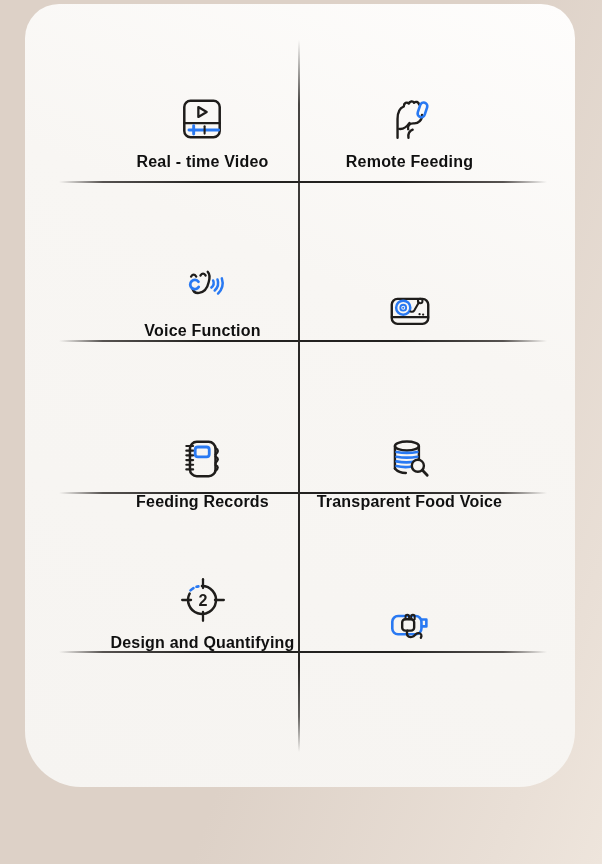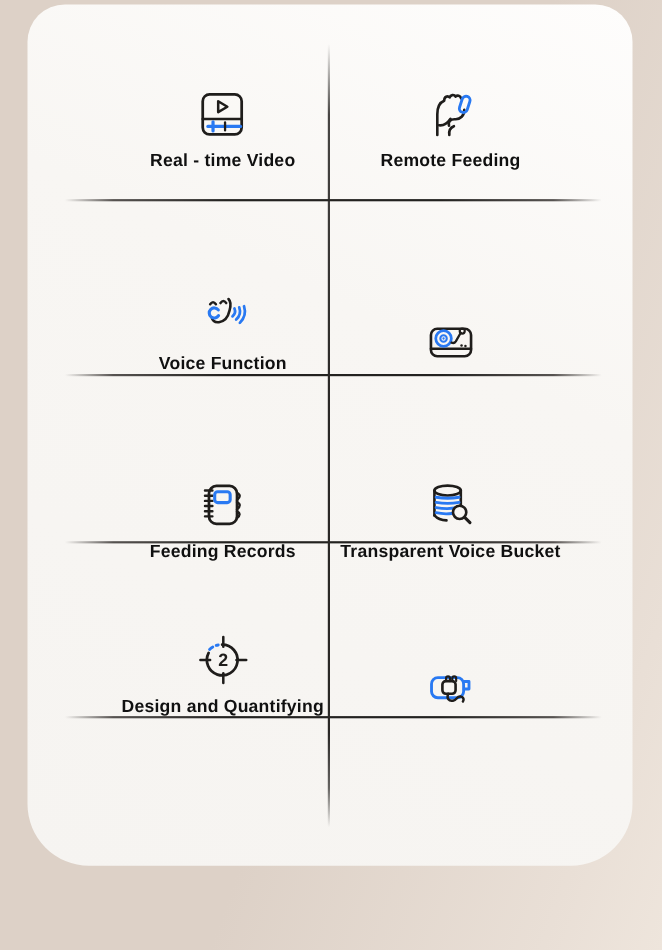--- a/index.html
+++ b/index.html
@@ -18,21 +18,21 @@
     background:linear-gradient(205deg, #fefdfc 0%, var(--card-bg,#f8f6f3) 38%, #f6f4f1 100%);
   }
   .grid{position:absolute; inset:0; display:flex; flex-direction:column;}
   .row{display:flex; width:100%;}
   .row.r1{height:178px;} .row.r2{height:181px;} .row.r3{height:152px;} .row.r4{height:159px;}
   .row.r-empty{flex:1;}
   .cell{
     width:50%; display:flex; flex-direction:column; align-items:center;
     justify-content:flex-end; gap:9px;
   }
-  .r1 .cell{padding-bottom:26px;} .r2 .cell{padding-bottom:23px;}
+  .r1 .cell{padding-bottom:11px;} .r2 .cell{padding-bottom:23px;}
   .r3 .cell{padding-bottom:4px;} .r4 .cell{padding-bottom:22px;}
   .cell.left  .inner{transform:translateX(40px);}
   .cell.right .inner{transform:translateX(-28px);}
   .inner{display:flex; flex-direction:column; align-items:center; gap:9px;}
   .icon-box{width:50px; height:50px; display:flex; align-items:center; justify-content:center;}
   .icon-box svg{width:50px; height:50px; display:block;}
   .label{
     font-size:16px; font-weight:700; color:var(--label-color,#101010);
     white-space:nowrap; letter-spacing:.2px;
   }
@@ -154,21 +154,21 @@
                 <path d="M33.5 11.5 V23.5" class="stroke-ink" stroke-width="2.3"></path>
                 <path d="M10.5 33.2 Q14.2 37.3 21 37.5" class="stroke-ink" stroke-width="2.3"></path>
                 <path d="M12 17.3 Q22 19 32 17.3" class="stroke-accent" stroke-width="2.5"></path>
                 <path d="M12 21.8 Q22 23.5 32 21.8" class="stroke-accent" stroke-width="2.5"></path>
                 <path d="M12 26.3 Q21 28 30 26.5" class="stroke-accent" stroke-width="2.5"></path>
                 <path d="M12 30.8 Q18.5 32.3 25.5 31.5" class="stroke-accent" stroke-width="2.5"></path>
                 <circle cx="32.5" cy="30.5" r="5.8" class="stroke-ink occlude" stroke-width="2.3"></circle>
                 <path d="M36.9 34.9 L41.5 39.5" class="stroke-ink" stroke-width="2.7"></path>
               </svg>
             </div>
-            <div class="label">Transparent Voice Bucket</div>
+            <div class="label">Transparent Food Voice</div>
           </div>
         </div>
       </div>
 
       <div class="row r4">
         <div class="cell left">
           <div class="inner">
             <div class="icon-box">
               <svg viewBox="0 0 48 48">
                 <path d="M23 10.6 A13.4 13.4 0 1 1 11.2 17.8" class="stroke-ink" stroke-width="2.4"></path>

